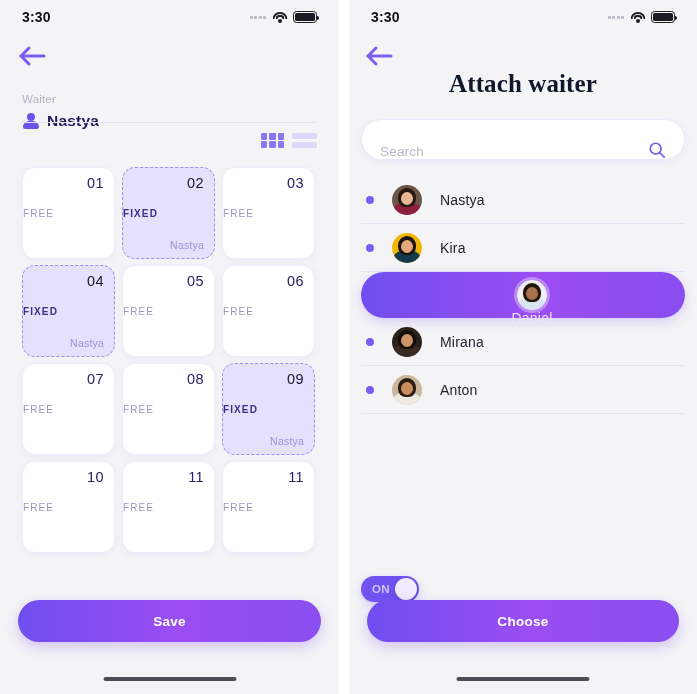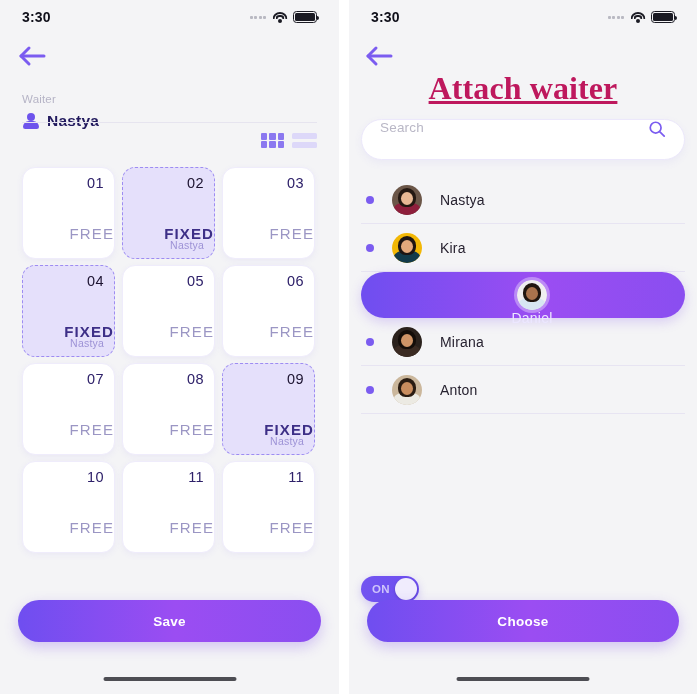--- a/index.html
+++ b/index.html
@@ -82,22 +82,22 @@
     background:#e5e0fb;
     border:1.4px dashed #9d8cf2;
     box-shadow:none;
   }
   .tcard .tnum {
     position:absolute; top:7px; right:10px;
     font-size:14.5px; font-weight:normal; color:#2d2069; letter-spacing:.4px;
   }
   .tcard.fixed .tnum { color:#1c1330; }
   .tcard .tstate {
-    position:absolute; top:40px; left:0; right:0; text-align:right;
-    font-size:15px; color:#9b96c4; letter-spacing:1.1px;margin-top:17px;
+    position:absolute; top:40px; left:0; right:0; text-align:left;
+    font-size:10px; color:#9b96c4; letter-spacing:1.1px;
   }
   .tcard.fixed .tstate { color:#3d2f87; font-weight:bold; }
   .tcard .towner {
     position:absolute; bottom:7px; right:10px;
     font-size:10.5px; color:#9d92d6; letter-spacing:.2px;
   }
 
   
   .cta {
     position:absolute; left:18px; right:18px; bottom:52px;
@@ -111,26 +111,26 @@
   }
   .home-ind {
     position:absolute; bottom:13px; left:50%; transform:translateX(-50%);
     width:133px; height:4.5px; border-radius:3px; background:#4d4d53;
   }
 
   
   .title {
     position:absolute; left:0; right:0; top:70px; text-align:center;
     font-family:"Liberation Serif", serif;
-    font-size:32px; font-weight:bold; color:#be185d; letter-spacing:.1px;text-decoration:underline;
+    font-size:25px; font-weight:bold; color:#0f172a; letter-spacing:.1px;
   }
   .searchbar {
     position:absolute; left:12px; right:12px; top:119px; height:41px;
     background:#ffffff; border:1px solid #ece8fb; border-radius:21px;
-    display:flex; align-items:flex-start; padding:0 18px;
+    display:flex; align-items:flex-end; padding:0 18px;
     box-shadow:0 3px 9px rgba(120,100,220,.07);
   }
   .searchbar input {
     flex:1; border:none; outline:none; background:transparent;
     font-size:13.5px; color:#3d3570; letter-spacing:.2px;
     font-family:"Liberation Sans", sans-serif;
   }
   .searchbar input::placeholder { color:#b9b7c6; }
   .search-icon { width:18px; height:18px; flex:0 0 auto; cursor:pointer; }
 

